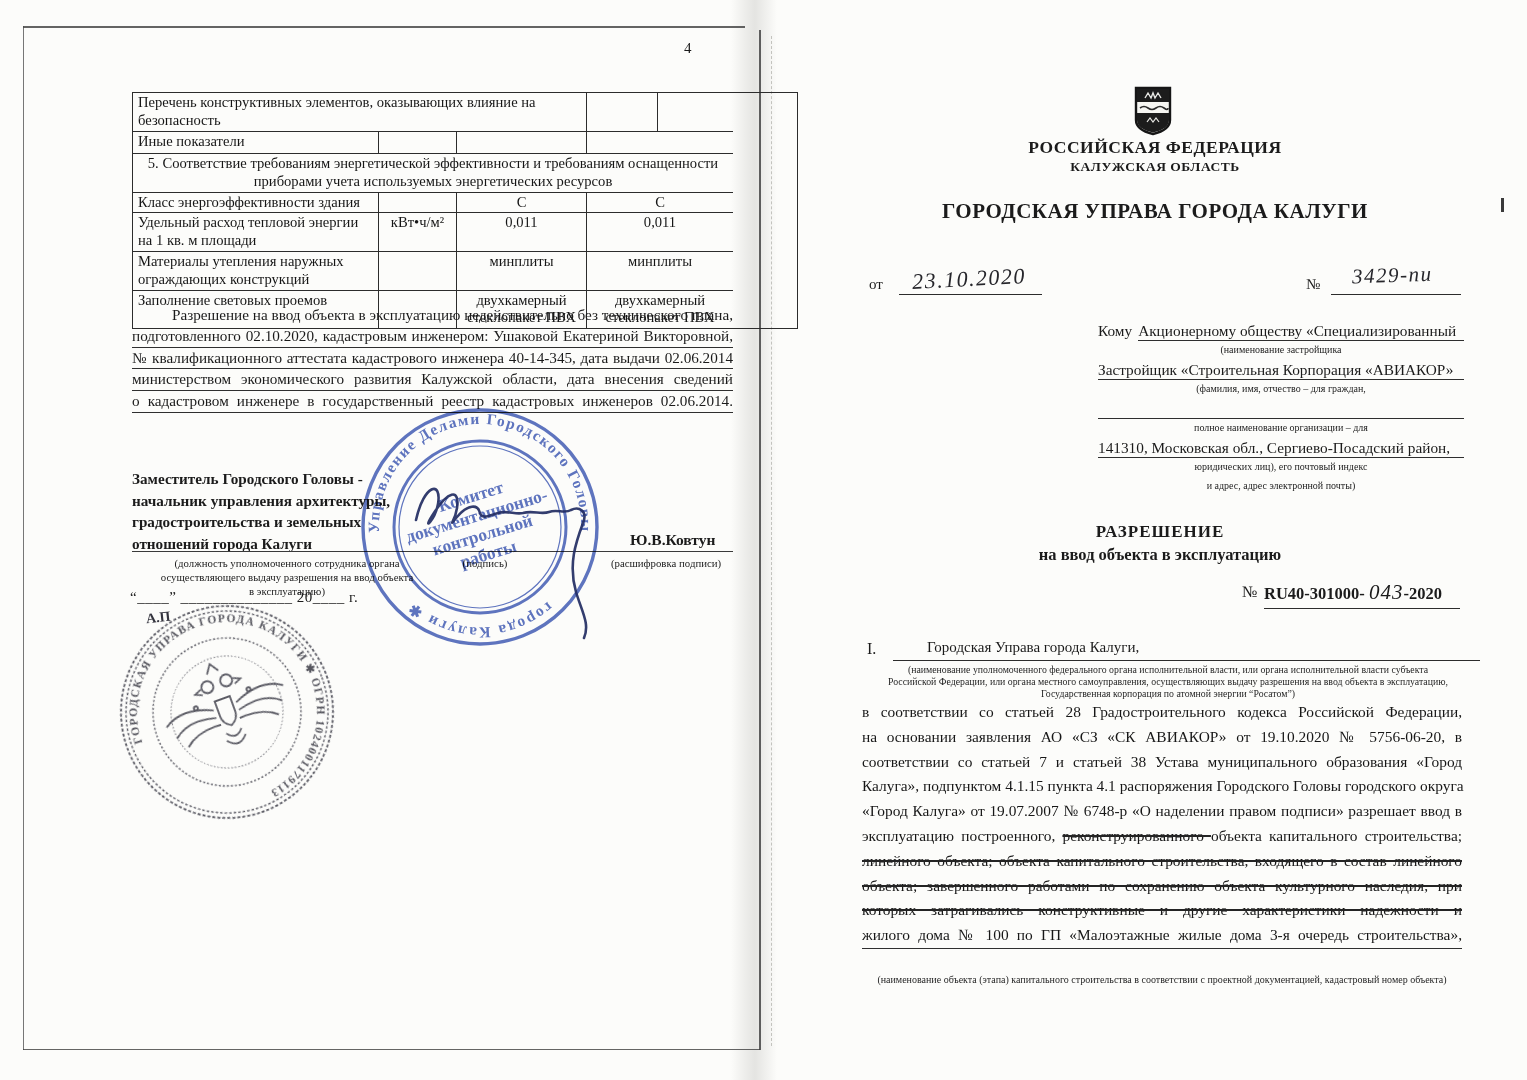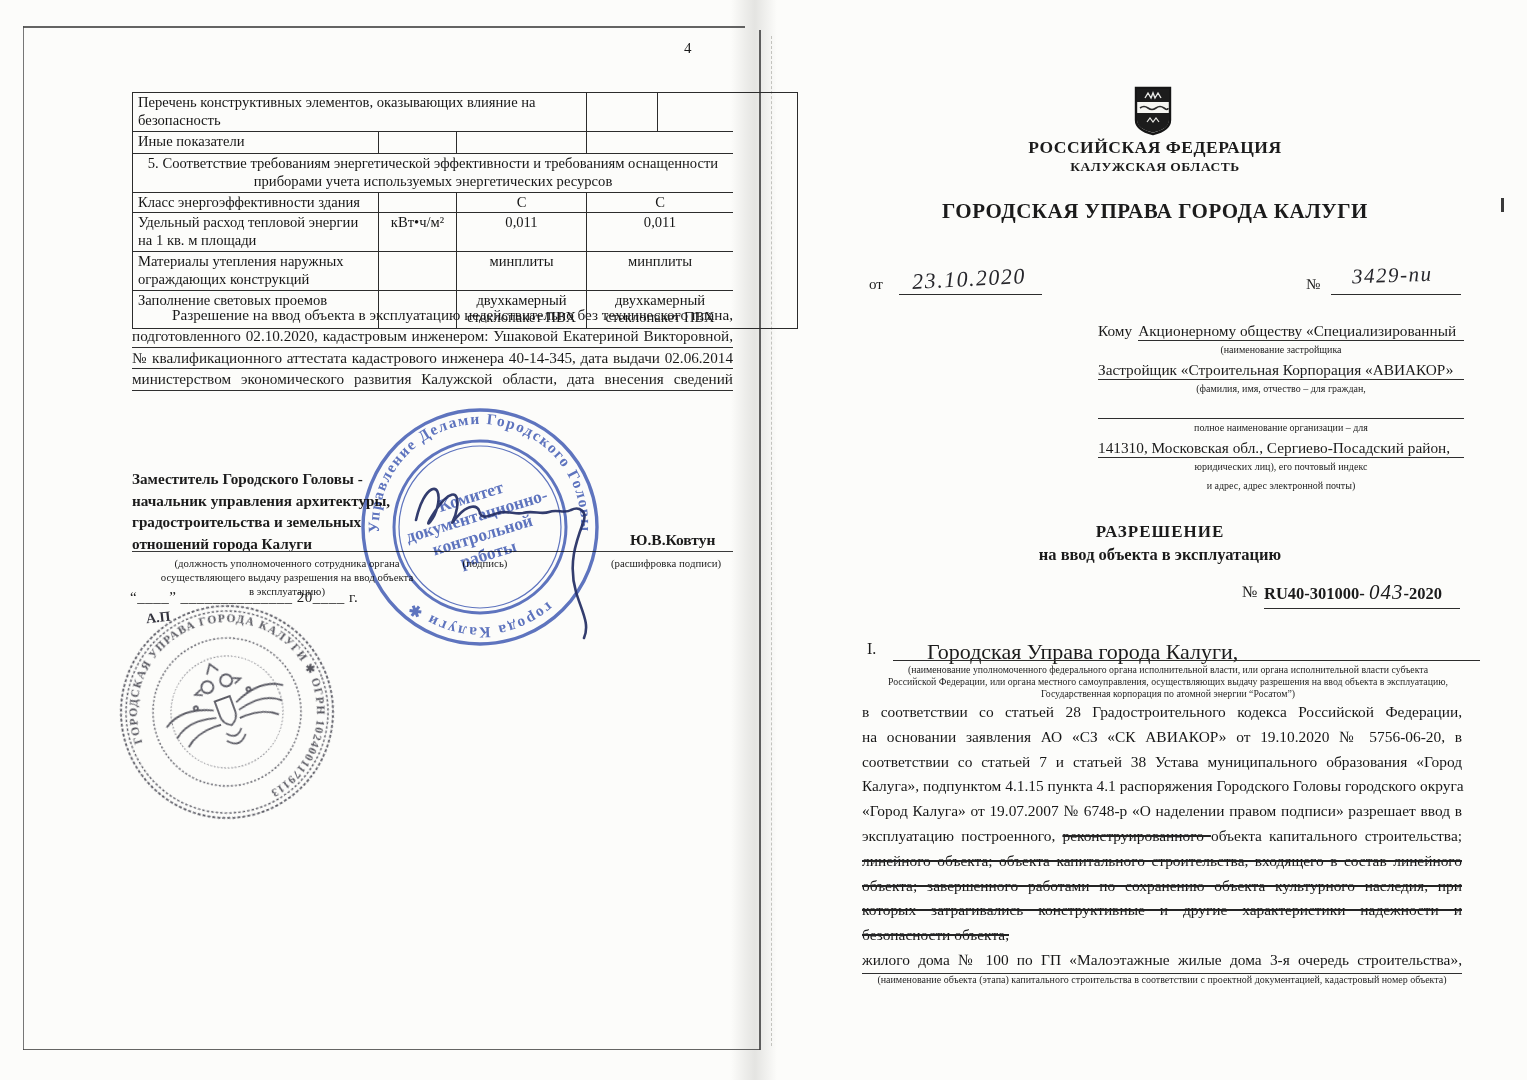--- a/index.html
+++ b/index.html
@@ -57,21 +57,21 @@
   .ad-first{display:flex;}
   .ad-first .pre{border-bottom:none;padding-right:6px;}
   .ad-first .val{flex:1;border-bottom:1.4px solid #2e2e2e;}
   .permit-title{left:950px;top:522px;width:420px;font-size:17px;font-weight:bold;letter-spacing:1px;}
   .permit-sub{left:950px;top:545px;width:420px;font-size:16.5px;font-weight:bold;}
   .pn-label{left:1242px;top:583px;font-size:16px;}
   .pn-group{left:1264px;top:580px;width:196px;border-bottom:1.6px solid #2c2c2c;padding-bottom:3px;
             font-size:16.5px;font-weight:bold;white-space:nowrap;}
   .pn-hand{font-weight:normal;font-size:21px;font-style:italic;letter-spacing:1px;}
   .sec1-roman{left:867px;top:640px;font-size:16px;}
-  .sec1-org{left:927px;top:639px;font-size:22px;}
+  .sec1-org{left:927px;top:639px;font-size:15px;}
   .sec1-rule{left:893px;top:660px;width:587px;height:0;border-top:1.5px solid #2c2c2c;}
   #sec1-caption{left:858px;top:664px;width:620px;font-size:9.8px;line-height:11.8px;text-align:center;color:#1f1f1f;}
   #rp-body{left:862px;top:700px;width:600px;font-size:15.4px;color:#171717;}
   .bl{height:24.8px;line-height:24.8px;text-align:justify;text-align-last:justify;white-space:nowrap;}
   .bl.left{text-align:left;text-align-last:left;}
   .strike{text-decoration:line-through;text-decoration-thickness:1.6px;text-decoration-color:#242424;}
   .obj-caption{left:862px;top:974px;width:600px;font-size:10px;text-align:center;color:#1f1f1f;}
   
   .stamp{mix-blend-mode:multiply;}
 </style>
@@ -129,20 +129,21 @@
         <div class="td c" style="width: 130px;">двухкамерный стеклопакет ПВХ</div>
         <div class="td c" style="width: 146px;">двухкамерный стеклопакет ПВХ</div>
       </div>
     </div>
 
   <div id="lp-paragraph" class="abs">
       <div class="plq ind">Разрешение на ввод объекта в эксплуатацию недействительно без технического плана,</div>
       <div class="plq u">подготовленного 02.10.2020, кадастровым инженером: Ушаковой Екатериной Викторовной,</div>
       <div class="plq u">№ квалификационного аттестата кадастрового инженера 40-14-345, дата выдачи 02.06.2014</div>
       <div class="plq u">министерством  экономического  развития  Калужской  области,  дата  внесения  сведений</div>
+      <div class="plq u">о кадастровом инженере в государственный реестр кадастровых инженеров 02.06.2014.</div>
     </div>
 
   <div id="sig-position" class="abs">
       <div class="">Заместитель Городского Головы -</div>
       <div class="">начальник управления архитектуры,</div>
       <div class="">градостроительства и земельных</div>
       <div class="">отношений города Калуги</div>
     </div>
   <div class="abs sig-name">Ю.В.Ковтун</div>
   <div class="abs sig-rule"></div>
@@ -270,18 +271,17 @@
   <div id="rp-body" class="abs">
       <div class="bl"><span>в соответствии со статьей 28 Градостроительного кодекса Российской Федерации,</span></div>
       <div class="bl"><span>на основании заявления АО «СЗ «СК АВИАКОР» от 19.10.2020 № 5756-06-20, в</span></div>
       <div class="bl"><span>соответствии со статьей 7 и статьей 38 Устава муниципального образования «Город</span></div>
       <div class="bl"><span>Калуга», подпунктом 4.1.15 пункта 4.1 распоряжения Городского Головы городского округа</span></div>
       <div class="bl"><span>«Город Калуга» от 19.07.2007 № 6748-р «О наделении правом подписи» разрешает ввод в</span></div>
       <div class="bl"><span>эксплуатацию построенного, </span><span class="strike">реконструированного </span><span>объекта капитального строительства;</span></div>
       <div class="bl"><span class="strike">линейного объекта; объекта капитального строительства, входящего в состав линейного</span></div>
       <div class="bl"><span class="strike">объекта; завершенного работами по сохранению объекта культурного наследия, при</span></div>
       <div class="bl"><span class="strike">которых затрагивались конструктивные и другие характеристики надежности и</span></div>
-      <div class="bl left"><span class="strike">безопасности объекта,</span></div>
       <div class="bl u"><span>жилого дома № 100 по ГП «Малоэтажные жилые дома 3-я очередь строительства»,</span></div>
     </div>
   <div class="abs obj-caption">(наименование объекта (этапа) капитального строительства в соответствии с проектной документацией, кадастровый номер объекта)</div>
 
 </div>
 
 </body></html>

